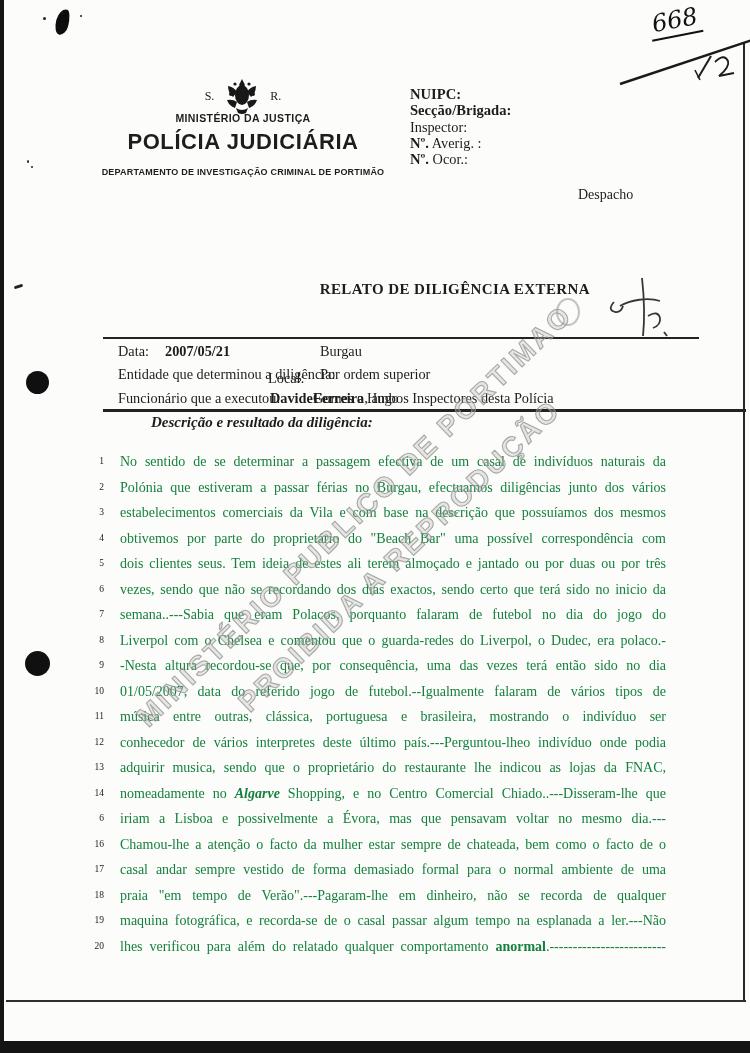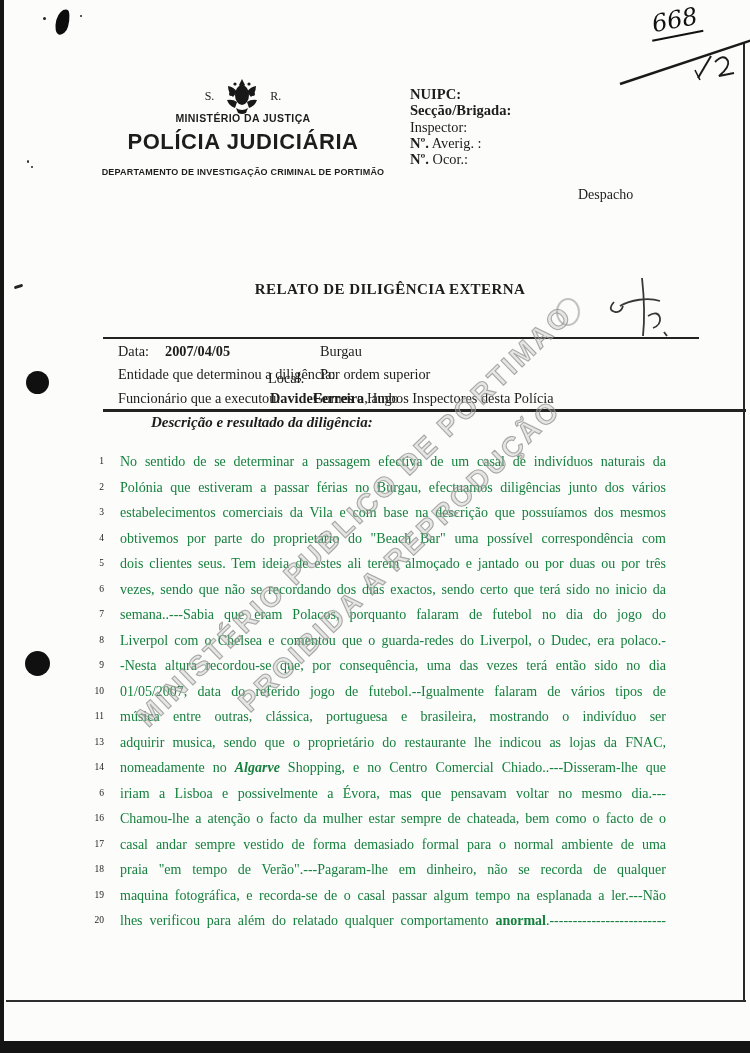--- a/index.html
+++ b/index.html
@@ -24,21 +24,21 @@
   .ministry{left:108px;top:112px;width:270px;text-align:center;
             font:bold 10.5px "Liberation Sans",sans-serif;letter-spacing:.4px;}
   .org{left:88px;top:129px;width:310px;text-align:center;
        font:600 22px "Liberation Sans",sans-serif;letter-spacing:.6px;}
   .dept{left:78px;top:167px;width:330px;text-align:center;
         font:bold 9px "Liberation Sans",sans-serif;letter-spacing:.2px;}
   .refblock{left:410px;top:86px;font-size:14.3px;line-height:16.3px;}
   .refblock b{font-size:14.6px;}
   .despacho{left:578px;top:187px;font-size:14px;}
   
-  .title{left:190px;top:281px;width:400px;text-align:center;
+  .title{left:190px;top:281px;width:400px;text-align:right;
          font-weight:bold;font-size:15px;letter-spacing:.4px;}
   
   .tline{background:#222;}
   .details span{position:absolute;font-size:14.3px;white-space:nowrap;}
   .bold{font-weight:bold;}
   
   .heading{left:120px;top:414px;font:bold italic 15px "Liberation Serif",serif;margin-left:31px;}
   .bodytext{left:88px;top:449px;width:578px;}
   .brow{display:flex;}
   .lno{flex:none;width:16px;text-align:right;padding-right:16px;
@@ -130,21 +130,21 @@
       <path d="M 66 62 l 3 4"></path>
     </g>
   </svg>
 
   <div class="abs title">RELATO DE DILIGÊNCIA EXTERNA</div>
 
   <div class="abs tline" style="left:103px;top:337px;width:596px;height:2px;"></div>
   <div class="abs tline" style="left:103px;top:409px;width:643px;height:2.5px;"></div>
   <div class="details">
     <span style="left:118px;top:343px;">Data:</span>
-    <span class="bold" style="left:165px;top:343px;">2007/04/05</span>
+    <span class="bold" style="left:165px;top:343px;">2007/05/21</span>
     <span style="left:268px;top:343px;margin-top:27px;">Local:</span>
     <span style="left:320px;top:343px;">Burgau</span>
     <span style="left:118px;top:366px;">Entidade que determinou a diligência:</span>
     <span style="left:320px;top:366px;">Por ordem superior</span>
     <span style="left:118px;top:390px;">Funcionário que a executou:</span>
     <span style="left:270px;top:390px;"><b>Davide</b><span> Gomes e Hugo </span><b>Ferreira</b><span>, ambos Inspectores desta Polícia</span></span>
   </div>
 
   <div class="abs wm wm1">MINISTÉRIO PUBLICO DE PORTIMAO</div>
   <div class="abs wm wm2">PROIBIDA A REPRODUÇÃO</div>
@@ -190,20 +190,24 @@
       </div>
     <div class="brow">
         <span class="lno">10</span>
         <p class="ltxt"><span>01/05/2007, data do referido jogo de futebol.--Igualmente falaram de vários tipos de</span></p>
       </div>
     <div class="brow">
         <span class="lno">11</span>
         <p class="ltxt"><span>música entre outras, clássica, portuguesa e brasileira, mostrando o indivíduo ser</span></p>
       </div>
     <div class="brow">
+        <span class="lno">12</span>
+        <p class="ltxt"><span>conhecedor de vários interpretes deste último país.---Perguntou-lheo indivíduo onde podia</span></p>
+      </div>
+    <div class="brow">
         <span class="lno">13</span>
         <p class="ltxt"><span>adquirir musica, sendo que o proprietário do restaurante lhe indicou as lojas da FNAC,</span></p>
       </div>
     <div class="brow">
         <span class="lno">14</span>
         <p class="ltxt"><span>nomeadamente no </span><span class="seg-em">Algarve</span><span> Shopping, e no Centro Comercial Chiado..---Disseram-lhe que</span></p>
       </div>
     <div class="brow">
         <span class="lno">6</span>
         <p class="ltxt"><span>iriam a Lisboa e possivelmente a Évora, mas que pensavam voltar no mesmo dia.---</span></p>

